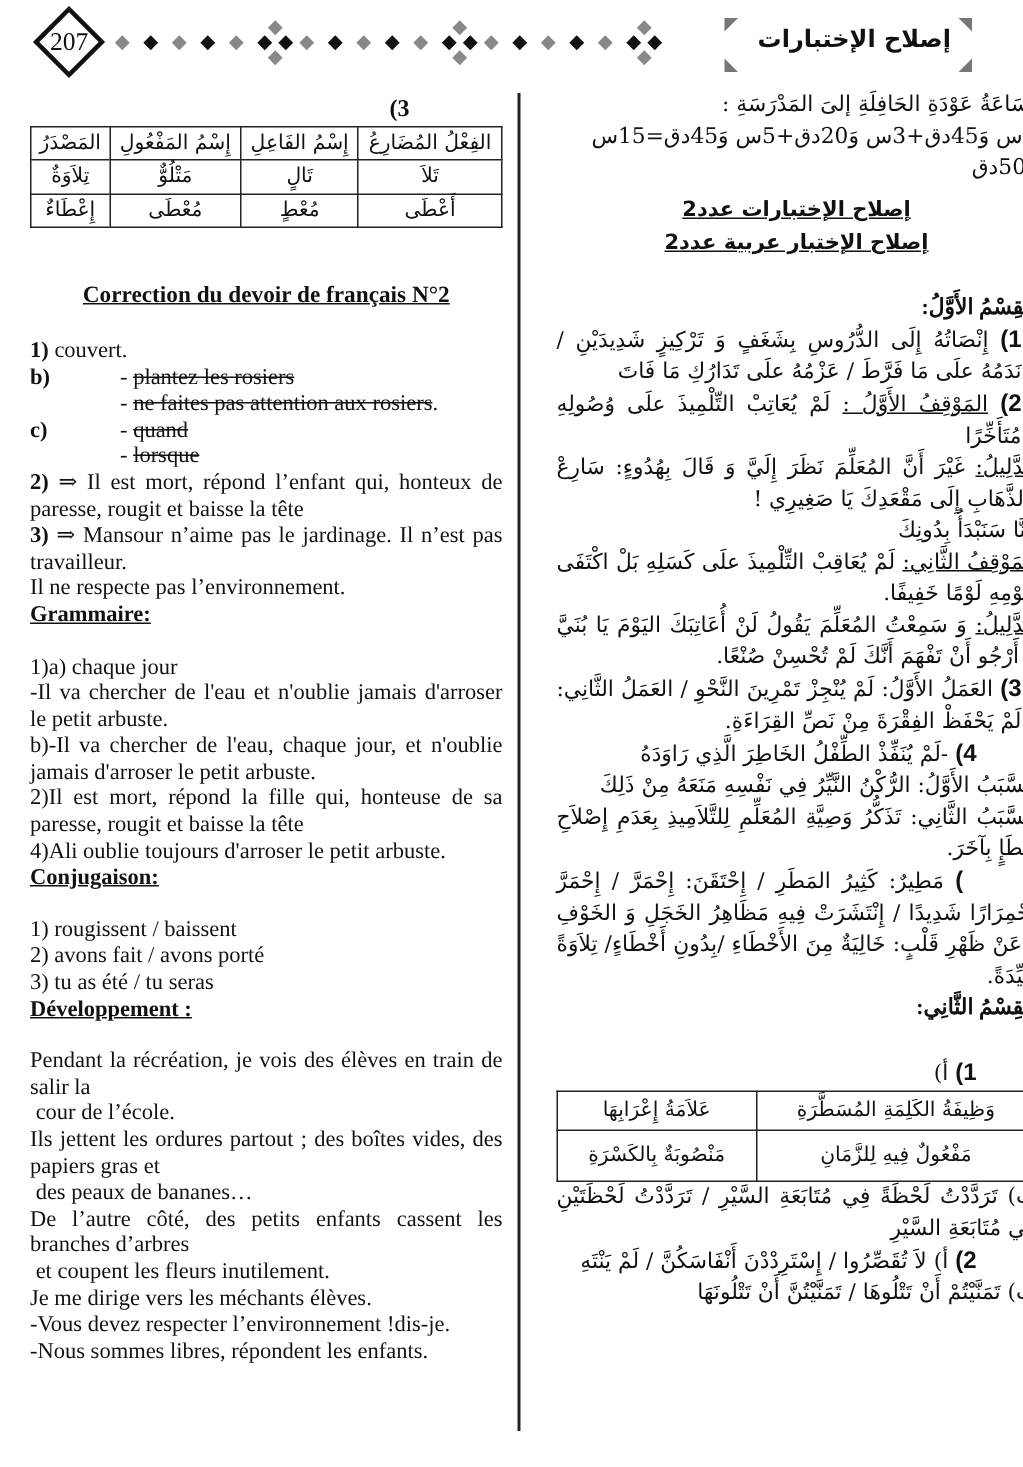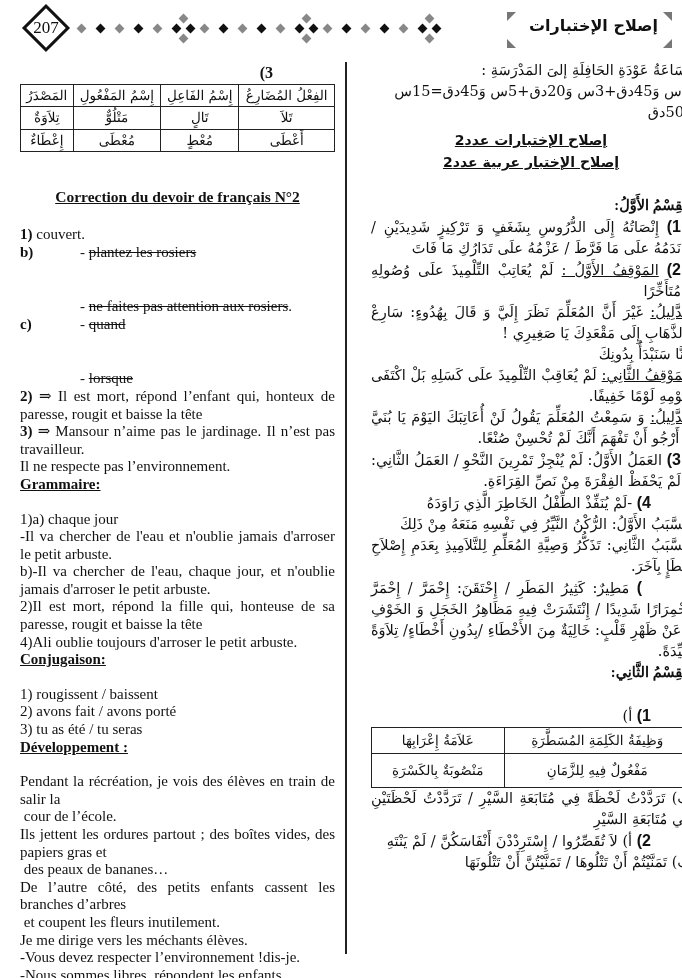--- a/index.html
+++ b/index.html
@@ -6,38 +6,38 @@
   body { width:682px; height:978px; position:relative; overflow:hidden;
          font-family:"Liberation Serif","DejaVu Serif",serif; color:#111; }
   .header { position:absolute; left:0; top:0; width:584px; height:58px; }
   .page-num { position:absolute; left:22px; top:4px; width:48px; height:48px; }
   .page-num .diamond { position:absolute; left:7px; top:7px; width:34px; height:34px;
         border:3px solid #111; transform:rotate(45deg); background:#fff; box-sizing:border-box; }
   .page-num .num { position:absolute; left:0; top:14px; width:48px; text-align:center;
         font-size:17px; font-family:"Liberation Serif",serif; }
   .dots { position:absolute; left:70px; top:10px; width:396px; height:36px; }
   .dot { position:absolute; width:7px; height:7px; transform:rotate(45deg); }
-  .hdr-title-box { position:absolute; left:507px; top:12px; width:165px; height:36px; }
+  .hdr-title-box { position:absolute; left:483px; top:12px; width:165px; height:36px; }
   .hdr-title { position:absolute; right:14px; top:4px; font-family:"DejaVu Sans",sans-serif;
         font-weight:bold; font-size:16px; direction:rtl; }
   .corner { position:absolute; width:0; height:0; }
   .col-divider { position:absolute; left:345px; top:62px; width:2px; height:892px; background:#222; }
 
   .left { position:absolute; left:20px; top:60px; width:315px; font-size:15px; line-height:17.6px; }
   .right { position:absolute; left:371px; top:60px; width:320px; font-size:14.5px; line-height:21px;
            direction:rtl; text-align:right; font-family:"DejaVu Serif",serif; }
 
   .tbl { border-collapse:collapse; width:100%; direction:rtl; font-family:"DejaVu Serif",serif; font-size:13.5px; }
   .tbl td { border:1px solid #222; text-align:center; padding:2px 4px; vertical-align:top; }
   .q3-label { text-align:right; padding-right:62px; font-weight:bold; font-size:16px; margin-top:4px; margin-bottom:2px; }
 
   .fr-title { text-align:center; font-weight:bold; text-decoration:underline; font-size:15.5px; margin-top:36px; margin-bottom:20px; }
   .b { font-weight:bold; }
   .strike { text-decoration:line-through; }
-  .indent { padding-left:60px;margin-top:37px; }
+  .indent { padding-left:60px; }
   .row { display:flex; }
   .row .lbl { width:60px; font-weight:bold; }
   .section-h { font-weight:bold; text-decoration:underline; }
   .just { text-align:justify; }
   .gap { height:17px; }
 
   .ar-h { font-weight:bold; text-decoration:underline; text-align:center; font-family:"DejaVu Sans",sans-serif; font-size:14px; line-height:22px; }
   .ar-sec { font-weight:bold; font-family:Liberation Serif, serif; font-size:14.5px; }
   .u { text-decoration:underline; }
   .num-b { font-weight:bold; font-family:"Liberation Sans",sans-serif; font-size:16px; }

